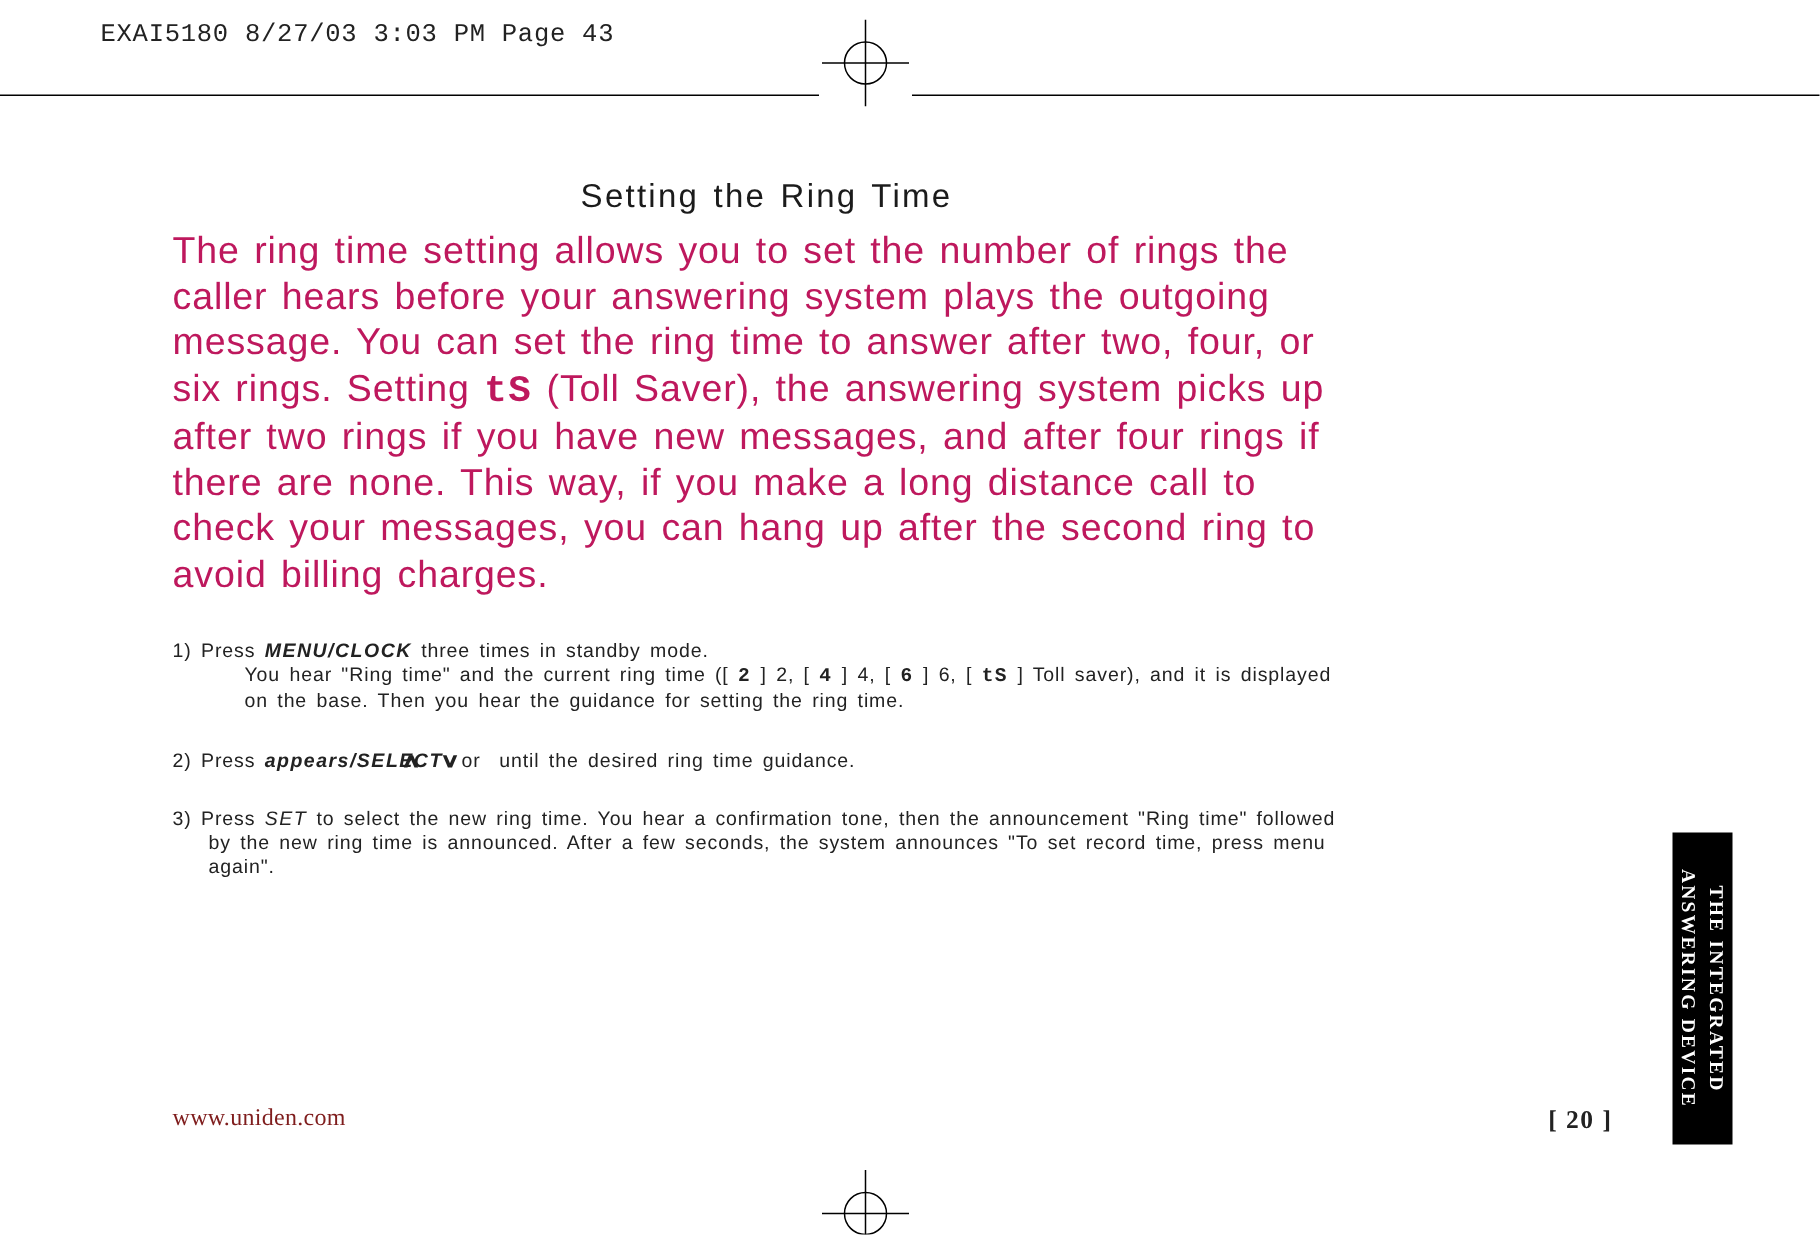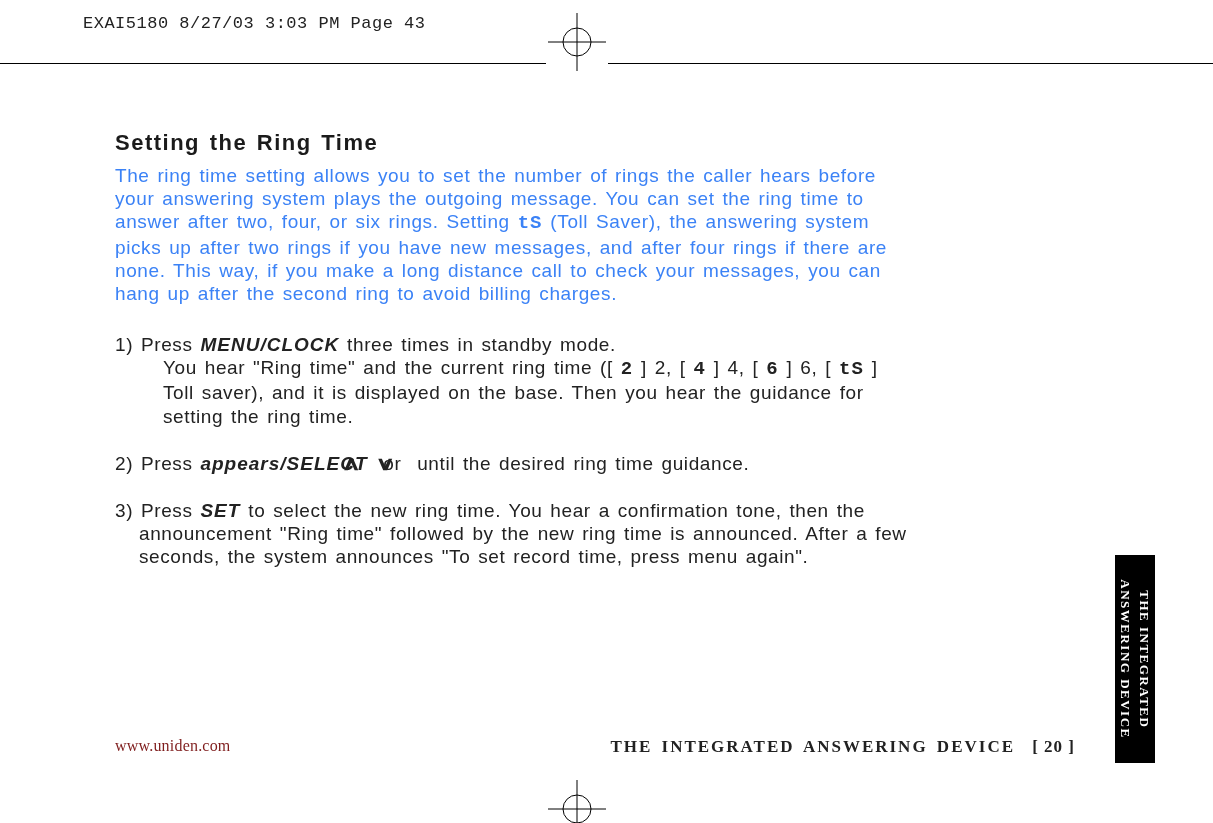--- a/index.html
+++ b/index.html
@@ -35,73 +35,74 @@
     position: absolute;
     left: 546px;
     top: -4px;
     width: 62px;
     height: 8px;
     background: #fff;
   }
 
   .slug {
     position: absolute;
-    left: 83px;
+    left: 67px;
     top: 14px;
     font-family: "Courier New", monospace;
     font-size: 17px;
     letter-spacing: 0.5px;
     color: #222;
   }
 
   .page {
     position: absolute;
     left: 115px;
     top: 118px;
     width: 792px;
   }
 
   h2.section-title {
-    margin: 12px 0 8px 0;
+    margin: 0 0 8px 0;
     font-size: 22px;
-    font-weight: 700;
+    font-weight: 400;
     letter-spacing: 1.5px;
     word-spacing: 2px;
     color: #1b1b1b;
+    text-align: center;
   }
 
   .intro {
-    font-size: 19px;
+    font-size: 25px;
     line-height: 1.22;
     letter-spacing: 0.6px;
     word-spacing: 2px;
-    color: #3b82f6;
+    color: #be185d;
     margin: 0 0 28px 0;
   }
 
   .steps {
-    font-size: 19px;
+    font-size: 13px;
     line-height: 1.22;
     letter-spacing: 0.6px;
     word-spacing: 2px;
     color: #222;
   }
   .step {
     margin: 0 0 24px 0;
     padding-left: 24px;
     text-indent: -24px;
   }
   .step .cont {
     display: block;
     padding-left: 24px;
     text-indent: 0;
   }
 
   .kw { font-weight: 700; font-style: italic; letter-spacing: 1px; }
-  .kw-up { font-weight: 700; font-style: italic; letter-spacing: 1px; }
+  .kw-up { font-weight: 400; font-style: italic; letter-spacing: 1px; }
 
   
   .seg {
     font-family: "Courier New", monospace;
     font-weight: 700;
     letter-spacing: 1px;
     font-style: normal;
   }
 
   .arrow {
@@ -223,21 +224,20 @@
 
     <p class="step">
       <span>3) </span><span>Press </span><span class="kw-up">SET</span><span> to select the new ring time. You hear a confirmation tone, then the announcement "Ring time" followed by the new ring time is announced. After a few seconds, the system announces "To set record time, press menu again".</span>
     </p>
 
   </div>
 </div>
 
 <div class="footer">
   <span class="url">www.uniden.com</span>
-  <span class="chapter">THE INTEGRATED ANSWERING DEVICE</span>
   <span class="pnum">[ 20 ]</span>
 </div>
 
 <div class="side-tab">
   <div class="tabtext"><span>THE INTEGRATED</span>
 <span>ANSWERING DEVICE</span></div>
 </div>
 
 <div class="bottom-mark-wrap reg-mark">
   <svg width="58" height="43" viewBox="0 0 58 43">

